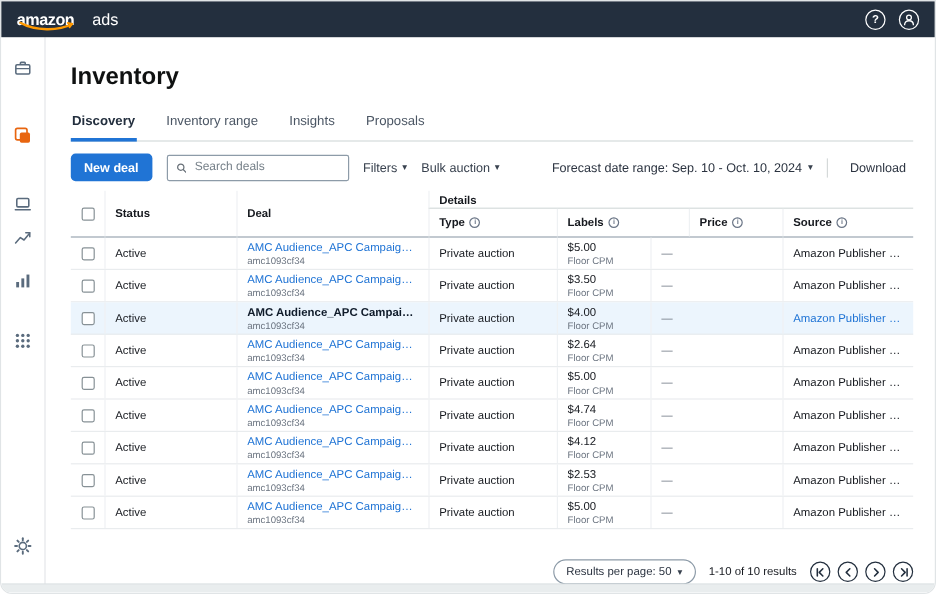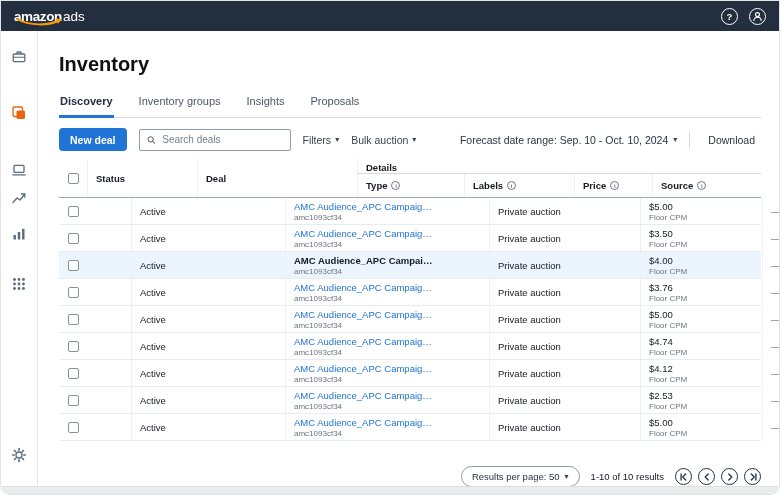--- a/index.html
+++ b/index.html
@@ -5,21 +5,21 @@
   html,body{margin:0;padding:0;background:#fff;}
   .app{position:relative;width:780px;height:495px;box-sizing:border-box;overflow:hidden;
        border:1px solid #e0e4e6;border-radius:0 0 10px 10px;background:#fff;
        font-family:"Liberation Sans","DejaVu Sans",sans-serif;color:#16191f;}
 
   
   .topbar{position:absolute;top:0;left:0;right:0;height:30px;background:#232f3e;
           display:flex;align-items:center;padding:0 13px;box-sizing:border-box;z-index:4;}
   .logo{position:relative;display:flex;align-items:baseline;color:#fff;height:100%;align-items:center;}
   .logo-main{font-weight:700;font-size:13.5px;letter-spacing:-0.4px;}
-  .logo-suffix{font-weight:400;font-size:13.5px;margin-left:1px;}
+  .logo-suffix{font-weight:400;font-size:13.5px;margin-left:15px;}
   .smile{position:absolute;left:1px;top:17px;}
   .topbar-right{margin-left:auto;display:flex;gap:11px;align-items:center;}
   .tb-circle{width:17px;height:17px;border:1.2px solid #fff;border-radius:50%;display:flex;
              align-items:center;justify-content:center;color:#fff;font-size:9.5px;font-weight:700;
              box-sizing:border-box;background:transparent;cursor:pointer;}
 
   
   .sidebar{position:absolute;top:30px;left:0;bottom:7px;width:36px;background:#fff;
            border-right:1px solid #e4e7e9;z-index:3;}
   .side-icon{position:absolute;left:10px;width:16px;height:16px;cursor:pointer;}
@@ -66,21 +66,21 @@
   .h-full{height:38px;}
   .colline{border-left:1px solid #eef1f3;}
   .right-cluster{flex:1;display:flex;flex-direction:column;min-width:0;}
   .details-cell{height:15px;border-bottom:1px solid #d5dbdb;border-left:1px solid #eef1f3;
                 font-weight:700;font-size:9.5px;padding:3px 0 0 8px;box-sizing:border-box;}
   .sub-header{display:flex;height:23px;}
   .info-icon{width:9px;height:9px;border:1px solid #6b7687;border-radius:50%;color:#6b7687;
              font-size:6px;line-height:1;display:flex;align-items:center;justify-content:center;
              box-sizing:border-box;font-style:normal;}
 
-  .trow{display:flex;height:26px;border-bottom:1px solid #e9ecee;cursor:pointer;gap:44px;}
+  .trow{display:flex;height:26px;border-bottom:1px solid #e9ecee;cursor:pointer;}
   .trow.highlight{background:#ecf5fd;}
   .cell{padding:0 8px;box-sizing:border-box;display:flex;flex-direction:column;justify-content:center;
         min-width:0;}
   .cell-text{white-space:nowrap;overflow:hidden;text-overflow:ellipsis;font-size:9.5px;}
   .deal-link{color:#2074d5;font-size:9.5px;text-decoration:none;white-space:nowrap;overflow:hidden;
              text-overflow:ellipsis;}
   .highlight .deal-link{color:#0f1b2a;font-weight:700;}
   .sub{font-size:8px;color:#6b7480;margin-top:1px;white-space:nowrap;overflow:hidden;text-overflow:ellipsis;}
   .dash{color:#6b7480;}
   .highlight .src-text{color:#2074d5;}
@@ -175,21 +175,21 @@
           <path d="M4.6 11.4 L3.5 12.5"></path>
       </g>
     </svg>
   </div>
 
   <div class="main">
     <h1 class="page-title">Inventory</h1>
 
     <div class="tabs">
       <div class="tab active">Discovery</div>
-      <div class="tab">Inventory groups</div>
+      <div class="tab">Inventory range</div>
       <div class="tab">Insights</div>
       <div class="tab">Proposals</div>
     </div>
 
     <div class="toolbar">
       <button class="btn-primary">New deal</button>
       <div class="search-box">
         <svg width="10" height="10" viewBox="0 0 10 10">
           <circle cx="4.2" cy="4.2" r="3" stroke="#687078" stroke-width="1.2" fill="none"></circle>
           <path d="M6.5 6.5 L9.2 9.2" stroke="#687078" stroke-width="1.2" stroke-linecap="round"></path>
@@ -331,21 +331,21 @@
         <span class="cell-text">Active</span>
       </div>
       <div class="cell c-deal colline">
         <a class="deal-link" href="#">AMC Audience_APC Campaign_456</a>
         <span class="sub">amc1093cf34</span>
       </div>
       <div class="cell c-type colline">
         <span class="cell-text">Private auction</span>
       </div>
       <div class="cell c-price colline">
-        <span class="cell-text">$3.76</span>
+        <span class="cell-text">$2.64</span>
         <span class="sub">Floor CPM</span>
       </div>
       <div class="cell c-labels colline">
         <span class="cell-text dash">—</span>
       </div>
       <div class="cell c-source colline">
         <span class="cell-text src-text">Amazon Publisher Direct</span>
       </div>
     </div>
 

